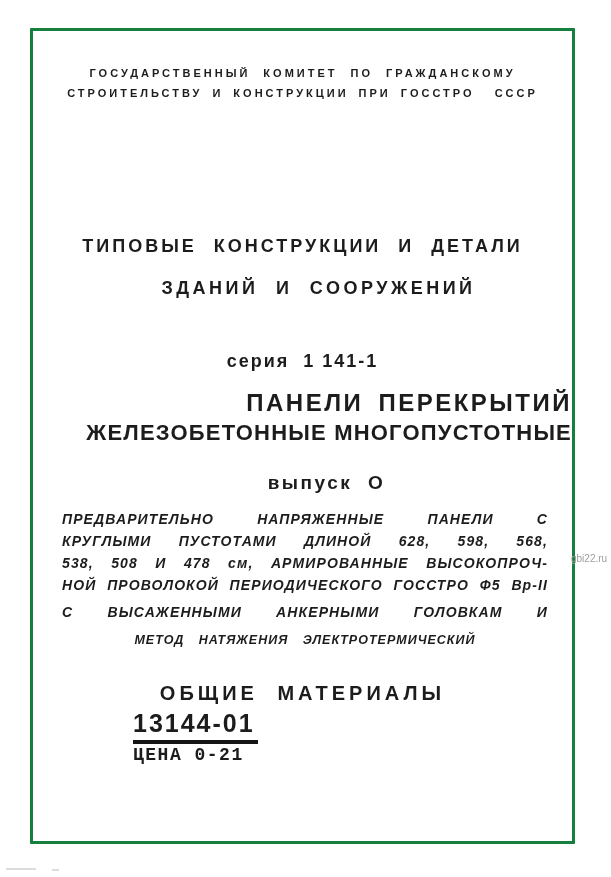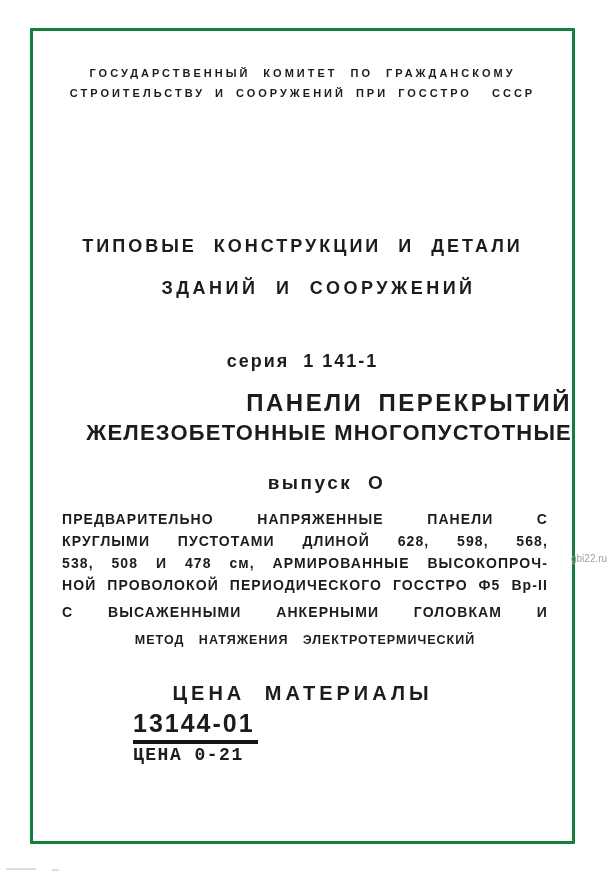--- a/index.html
+++ b/index.html
@@ -29,21 +29,21 @@
   .doctype .l2 { margin-top:21px; letter-spacing:3.5px;padding-left:32px; }
 
   .series { position:absolute; top:320px; left:0; width:100%; text-align:center; font-size:18px; letter-spacing:2px; white-space:pre; }
 
   .subject { position:absolute; top:358px; left:0; width:100%; text-align:right; }
   .subject .l1 { font-size:24px; letter-spacing:2.5px; word-spacing:6px; }
   .subject .l2 { font-size:22px; letter-spacing:1.2px; margin-top:3px; }
 
   .issue { position:absolute; top:441px; left:0; width:100%; text-align:center; font-size:19px; letter-spacing:2.5px; word-spacing:8px;padding-left:24px; }
 
-  .desc { position:absolute; top:477px; left:29px; width:486px; font-size:14px; letter-spacing:1.1px; }
+  .desc { position:absolute; top:477px; left:29px; width:486px; font-size:14px; letter-spacing:1.1px;font-style:italic; }
   .desc .dl { text-align:justify; text-align-last:justify; line-height:22px; height:22px; white-space:nowrap; overflow:visible; }
   .desc .dl.gap { margin-top:5px; }
   .desc .dl-last { text-align:center; text-align-last:center; font-size:12.5px; letter-spacing:1px; word-spacing:10px; margin-top:7px; line-height:20px; }
 
   .section-title { position:absolute; top:651px; left:0; width:100%; text-align:center; font-size:20px; letter-spacing:4px; word-spacing:10px; }
 
   .stamp { position:absolute; top:678px; left:100px; }
   .code {
     display:inline-block;
     font-family:Liberation Sans, sans-serif;
@@ -64,21 +64,21 @@
 </style>
 </head>
 <body>
 
 <div class="scan">
 
   <div class="frame">
 
     <div class="header">
       <div class="l1">ГОСУДАРСТВЕННЫЙ КОМИТЕТ ПО ГРАЖДАНСКОМУ</div>
-      <div class="l2">СТРОИТЕЛЬСТВУ И СООРУЖЕНИЙ ПРИ ГОССТРО  СССР</div>
+      <div class="l2">СТРОИТЕЛЬСТВУ И КОНСТРУКЦИИ ПРИ ГОССТРО  СССР</div>
     </div>
 
     <div class="doctype">
       <div class="l1">ТИПОВЫЕ КОНСТРУКЦИИ И ДЕТАЛИ</div>
       <div class="l2">ЗДАНИЙ И СООРУЖЕНИЙ</div>
     </div>
 
     <div class="series">серия  1 141-1</div>
 
     <div class="subject">
@@ -90,21 +90,21 @@
 
     <div class="desc">
       <div class="dl">ПРЕДВАРИТЕЛЬНО НАПРЯЖЕННЫЕ ПАНЕЛИ С</div>
       <div class="dl">КРУГЛЫМИ ПУСТОТАМИ ДЛИНОЙ 628, 598, 568,</div>
       <div class="dl">538, 508 И 478 см, АРМИРОВАННЫЕ ВЫСОКОПРОЧ-</div>
       <div class="dl">НОЙ ПРОВОЛОКОЙ ПЕРИОДИЧЕСКОГО ГОССТРО Ф5 Вр-II</div>
       <div class="dl gap">С ВЫСАЖЕННЫМИ АНКЕРНЫМИ ГОЛОВКАМ И</div>
       <div class="dl-last">МЕТОД НАТЯЖЕНИЯ ЭЛЕКТРОТЕРМИЧЕСКИЙ</div>
     </div>
 
-    <div class="section-title">ЦЕНА МАТЕРИАЛЫ</div>
+    <div class="section-title">ОБЩИЕ МАТЕРИАЛЫ</div>
 
     <div class="stamp">
       <div class="code">13144-01</div>
       <div class="price">ЦЕНА 0-21</div>
     </div>
 
   </div>
 
   <div class="watermark">gbi22.ru</div>
 

